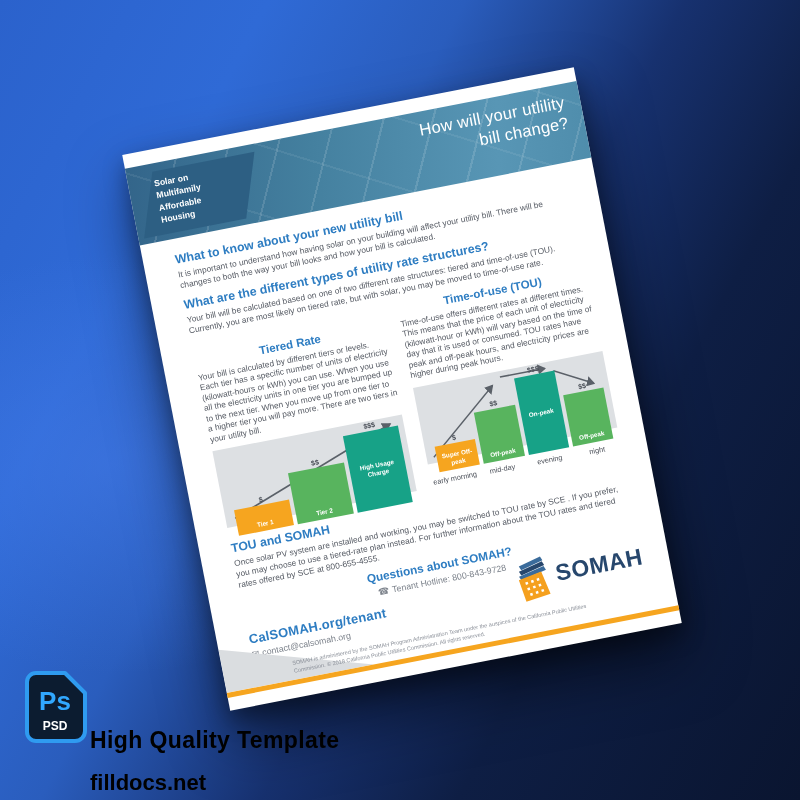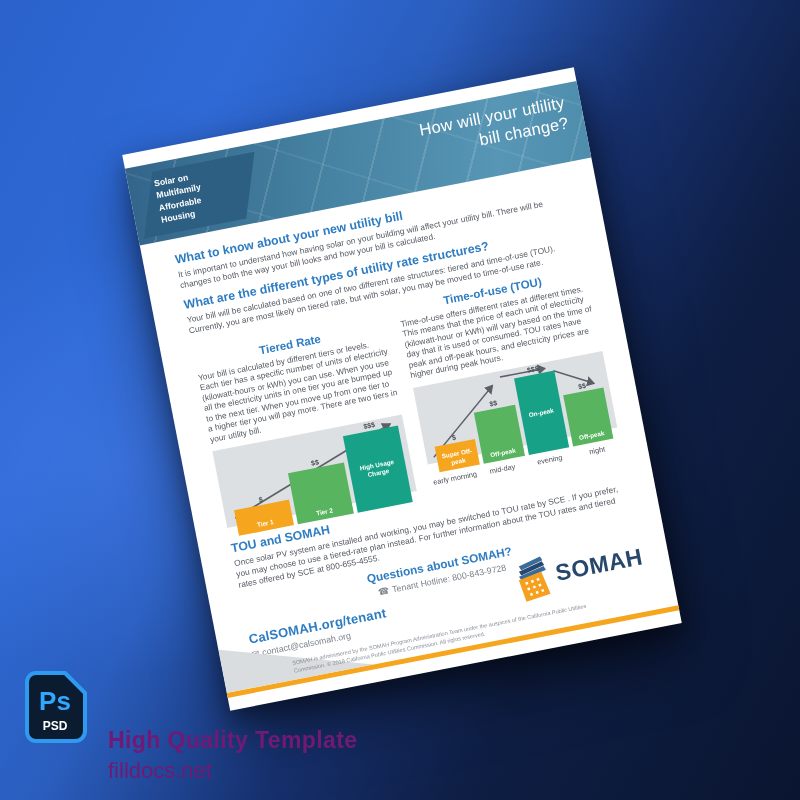--- a/index.html
+++ b/index.html
@@ -61,23 +61,23 @@
   .email{font-size:8.8px;color:#7d838c;margin-top:3px;}
   .logo{position:absolute;right:26px;bottom:50px;display:flex;align-items:center;gap:5px;}
   .logo-text{font-size:23px;font-weight:bold;color:#27476d;letter-spacing:.5px;}
   .fine-print{position:absolute;left:70px;bottom:22px;width:300px;font-size:5.6px;line-height:1.55;color:#8b9099;}
   .wedge{position:absolute;left:0;bottom:18px;width:150px;height:44px;background:#dadde0;
          clip-path:polygon(0 0,100% 100%,0 100%);}
   .orange-bar{position:absolute;left:0;right:0;bottom:13px;height:5px;background:#f6a51f;}
   
   .ps-badge{position:absolute;left:24px;top:670px;width:64px;height:74px;}
   .ps-badge svg{position:absolute;inset:0;}
-  .wm-text{position:absolute;left:108px;top:727px;color:#701a75;}
+  .wm-text{position:absolute;left:90px;top:727px;color:#000000;}
   .wm-title{font-size:23px;font-weight:bold;letter-spacing:.4px;}
-  .wm-site{font-size:22px;font-weight:normal;margin-top:4px;}
+  .wm-site{font-size:22px;font-weight:bold;margin-top:16px;}
 </style>
 </head>
 <body>
 
 <div class="paper">
 
   <div class="band">
     <div class="band-title">
       <div>How will your utlility</div>
       <div>bill change?</div>

